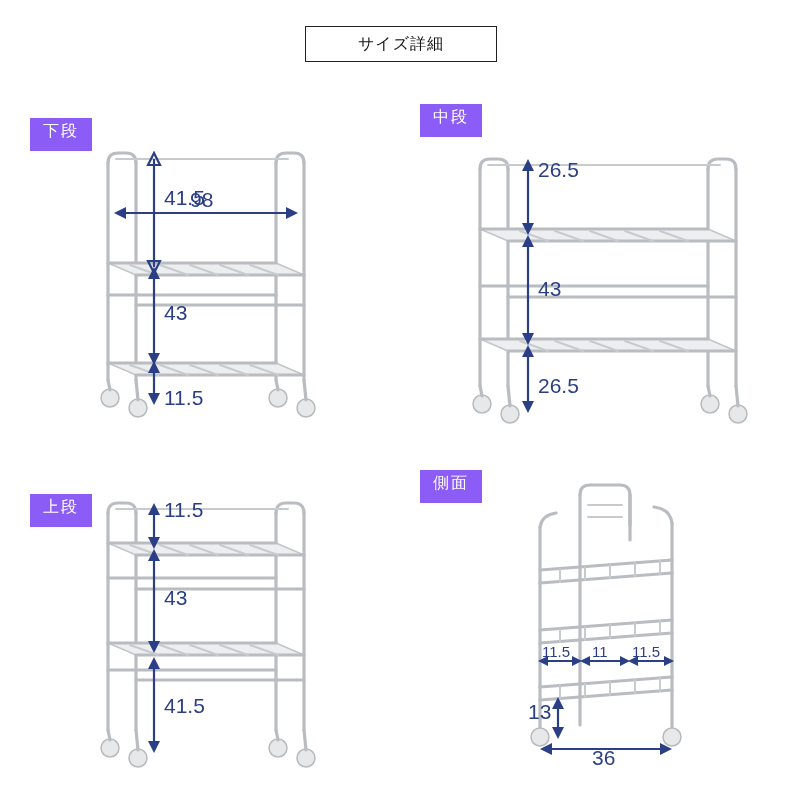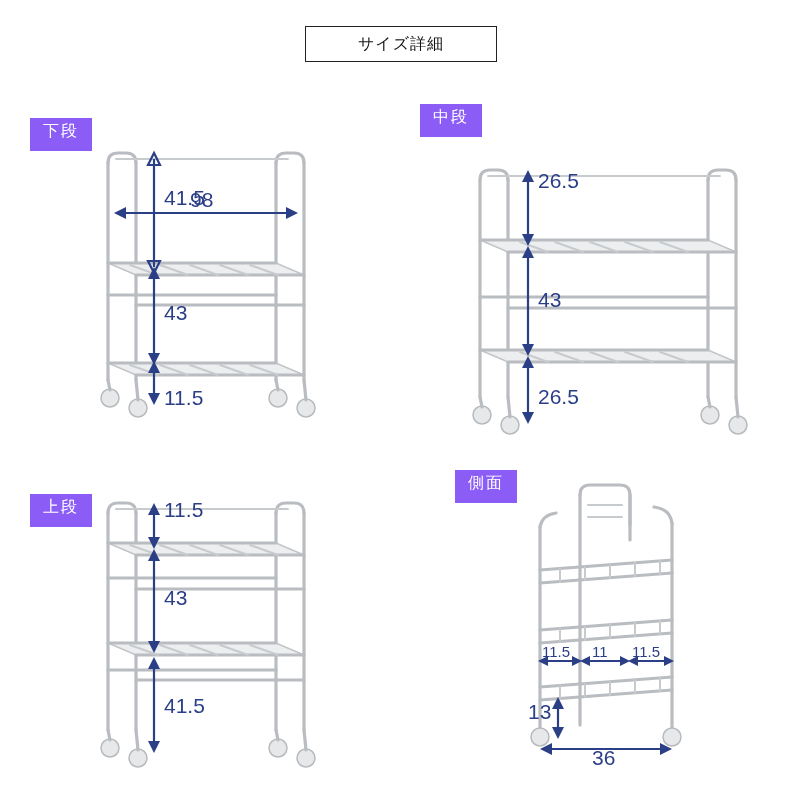--- a/index.html
+++ b/index.html
@@ -29,21 +29,21 @@
     color:#fff;
     font-size:16px;
     font-weight:normal;
     padding:5px 13px 12px 13px;
     letter-spacing:2px;
     line-height:1;
   }
   
   .quad{position:absolute;}
   #quad-lower{left:30px;  top:115px; width:350px;height:320px;}
-  #quad-middle{left:420px;top:132px; width:350px;height:320px;text-align:right;}
+  #quad-middle{left:420px;top:121px; width:350px;height:320px;text-align:right;}
   #quad-upper{left:30px;  top:465px; width:350px;height:320px;}
   #quad-side{left:420px;  top:465px; width:350px;height:320px;}
 
   svg{display:block;overflow:visible;}
 
   .dimtext{
     fill:#2b3f87;
     font-family:"Liberation Sans","DejaVu Sans",sans-serif;
     font-size:21px;
   }
@@ -275,21 +275,21 @@
   </g>
   <g>
     <path class="dimline" d="M124 198 L124 282"></path>
     <path d="M124 192 l-6 12 l12 0 z" fill="#2b3f87"></path>
     <path d="M124 288 l-6 -12 l12 0 z" fill="#2b3f87"></path>
     <text class="dimtext" x="134" y="248">41.5</text>
   </g>
 </svg>
 </div>
 
-<div class="panel-label" style="left:420px;top:470px;margin-left:35px;">
+<div class="panel-label" style="left:420px;top:470px;">
   <span>側面</span>
 </div>
 
 <div class="quad" id="quad-side">
 <svg width="350" height="320" viewBox="0 0 350 320">
   <g>
 
     <path class="rack-line" d="M160 30 q0 -10 10 -10 l30 0 q10 0 10 10 l0 45"></path>
     <line class="rack-line" x1="160" y1="30" x2="160" y2="260"></line>
     <line class="rack-line" x1="210" y1="30" x2="210" y2="60"></line>

